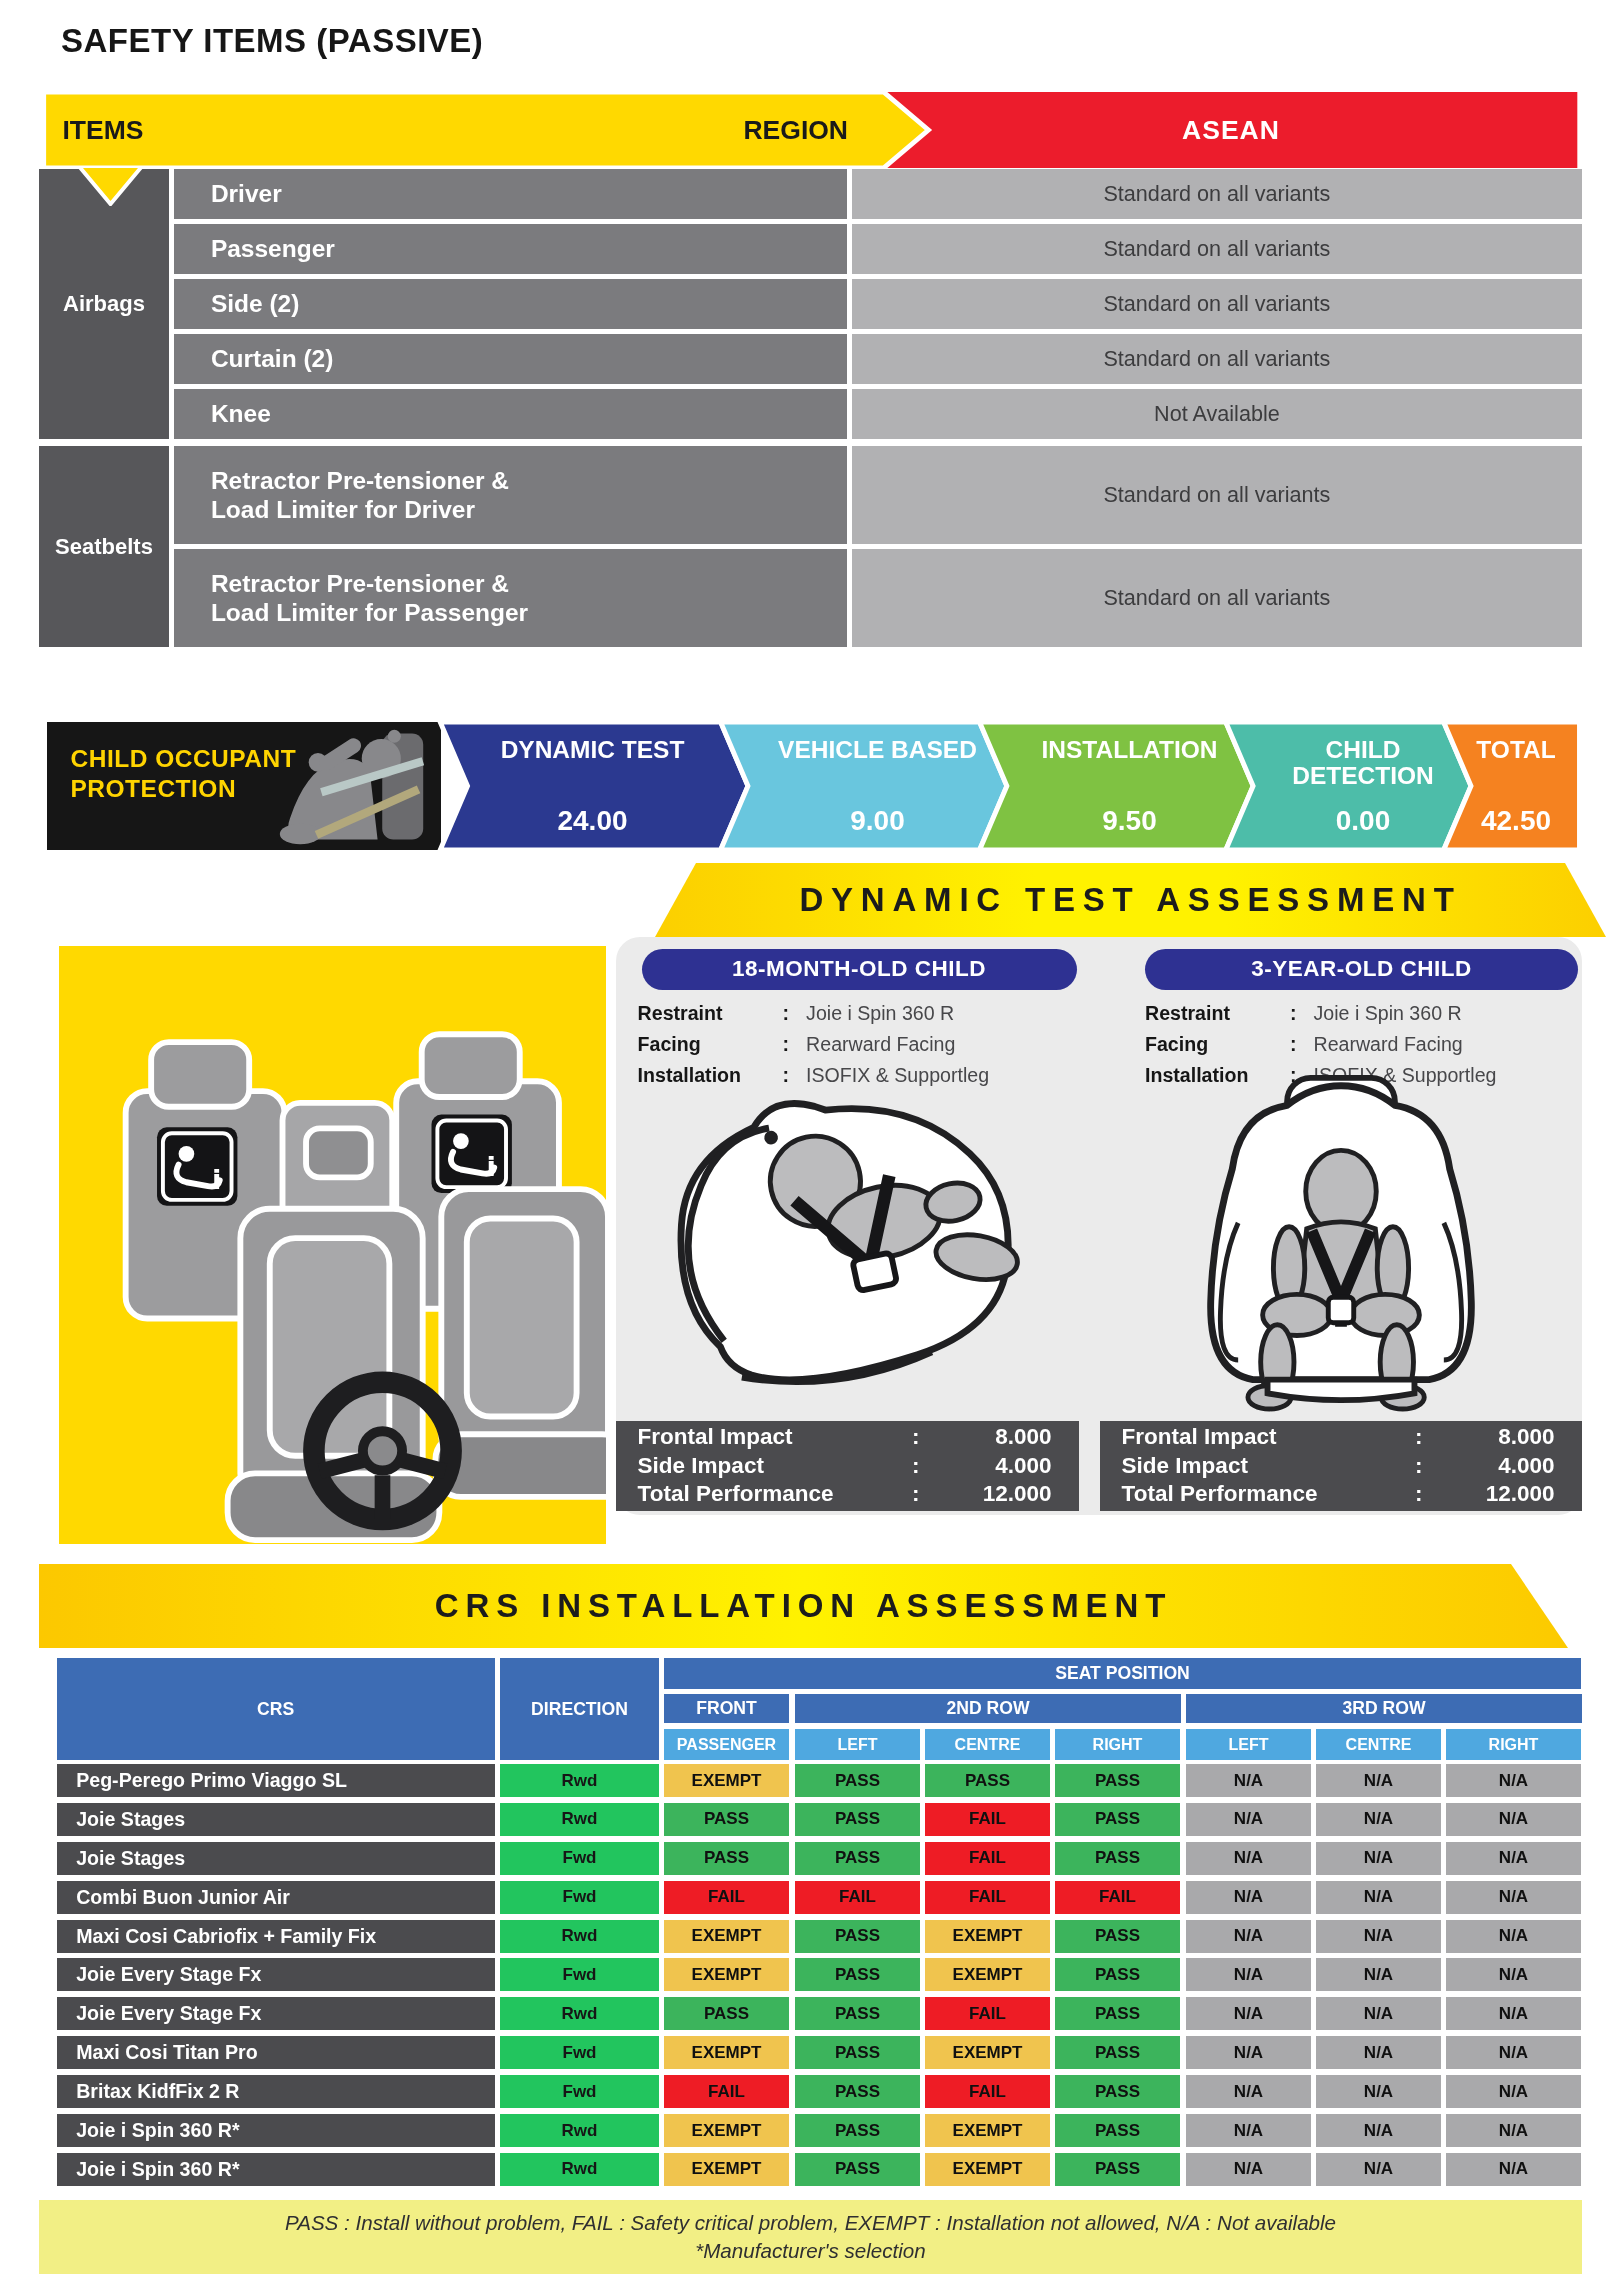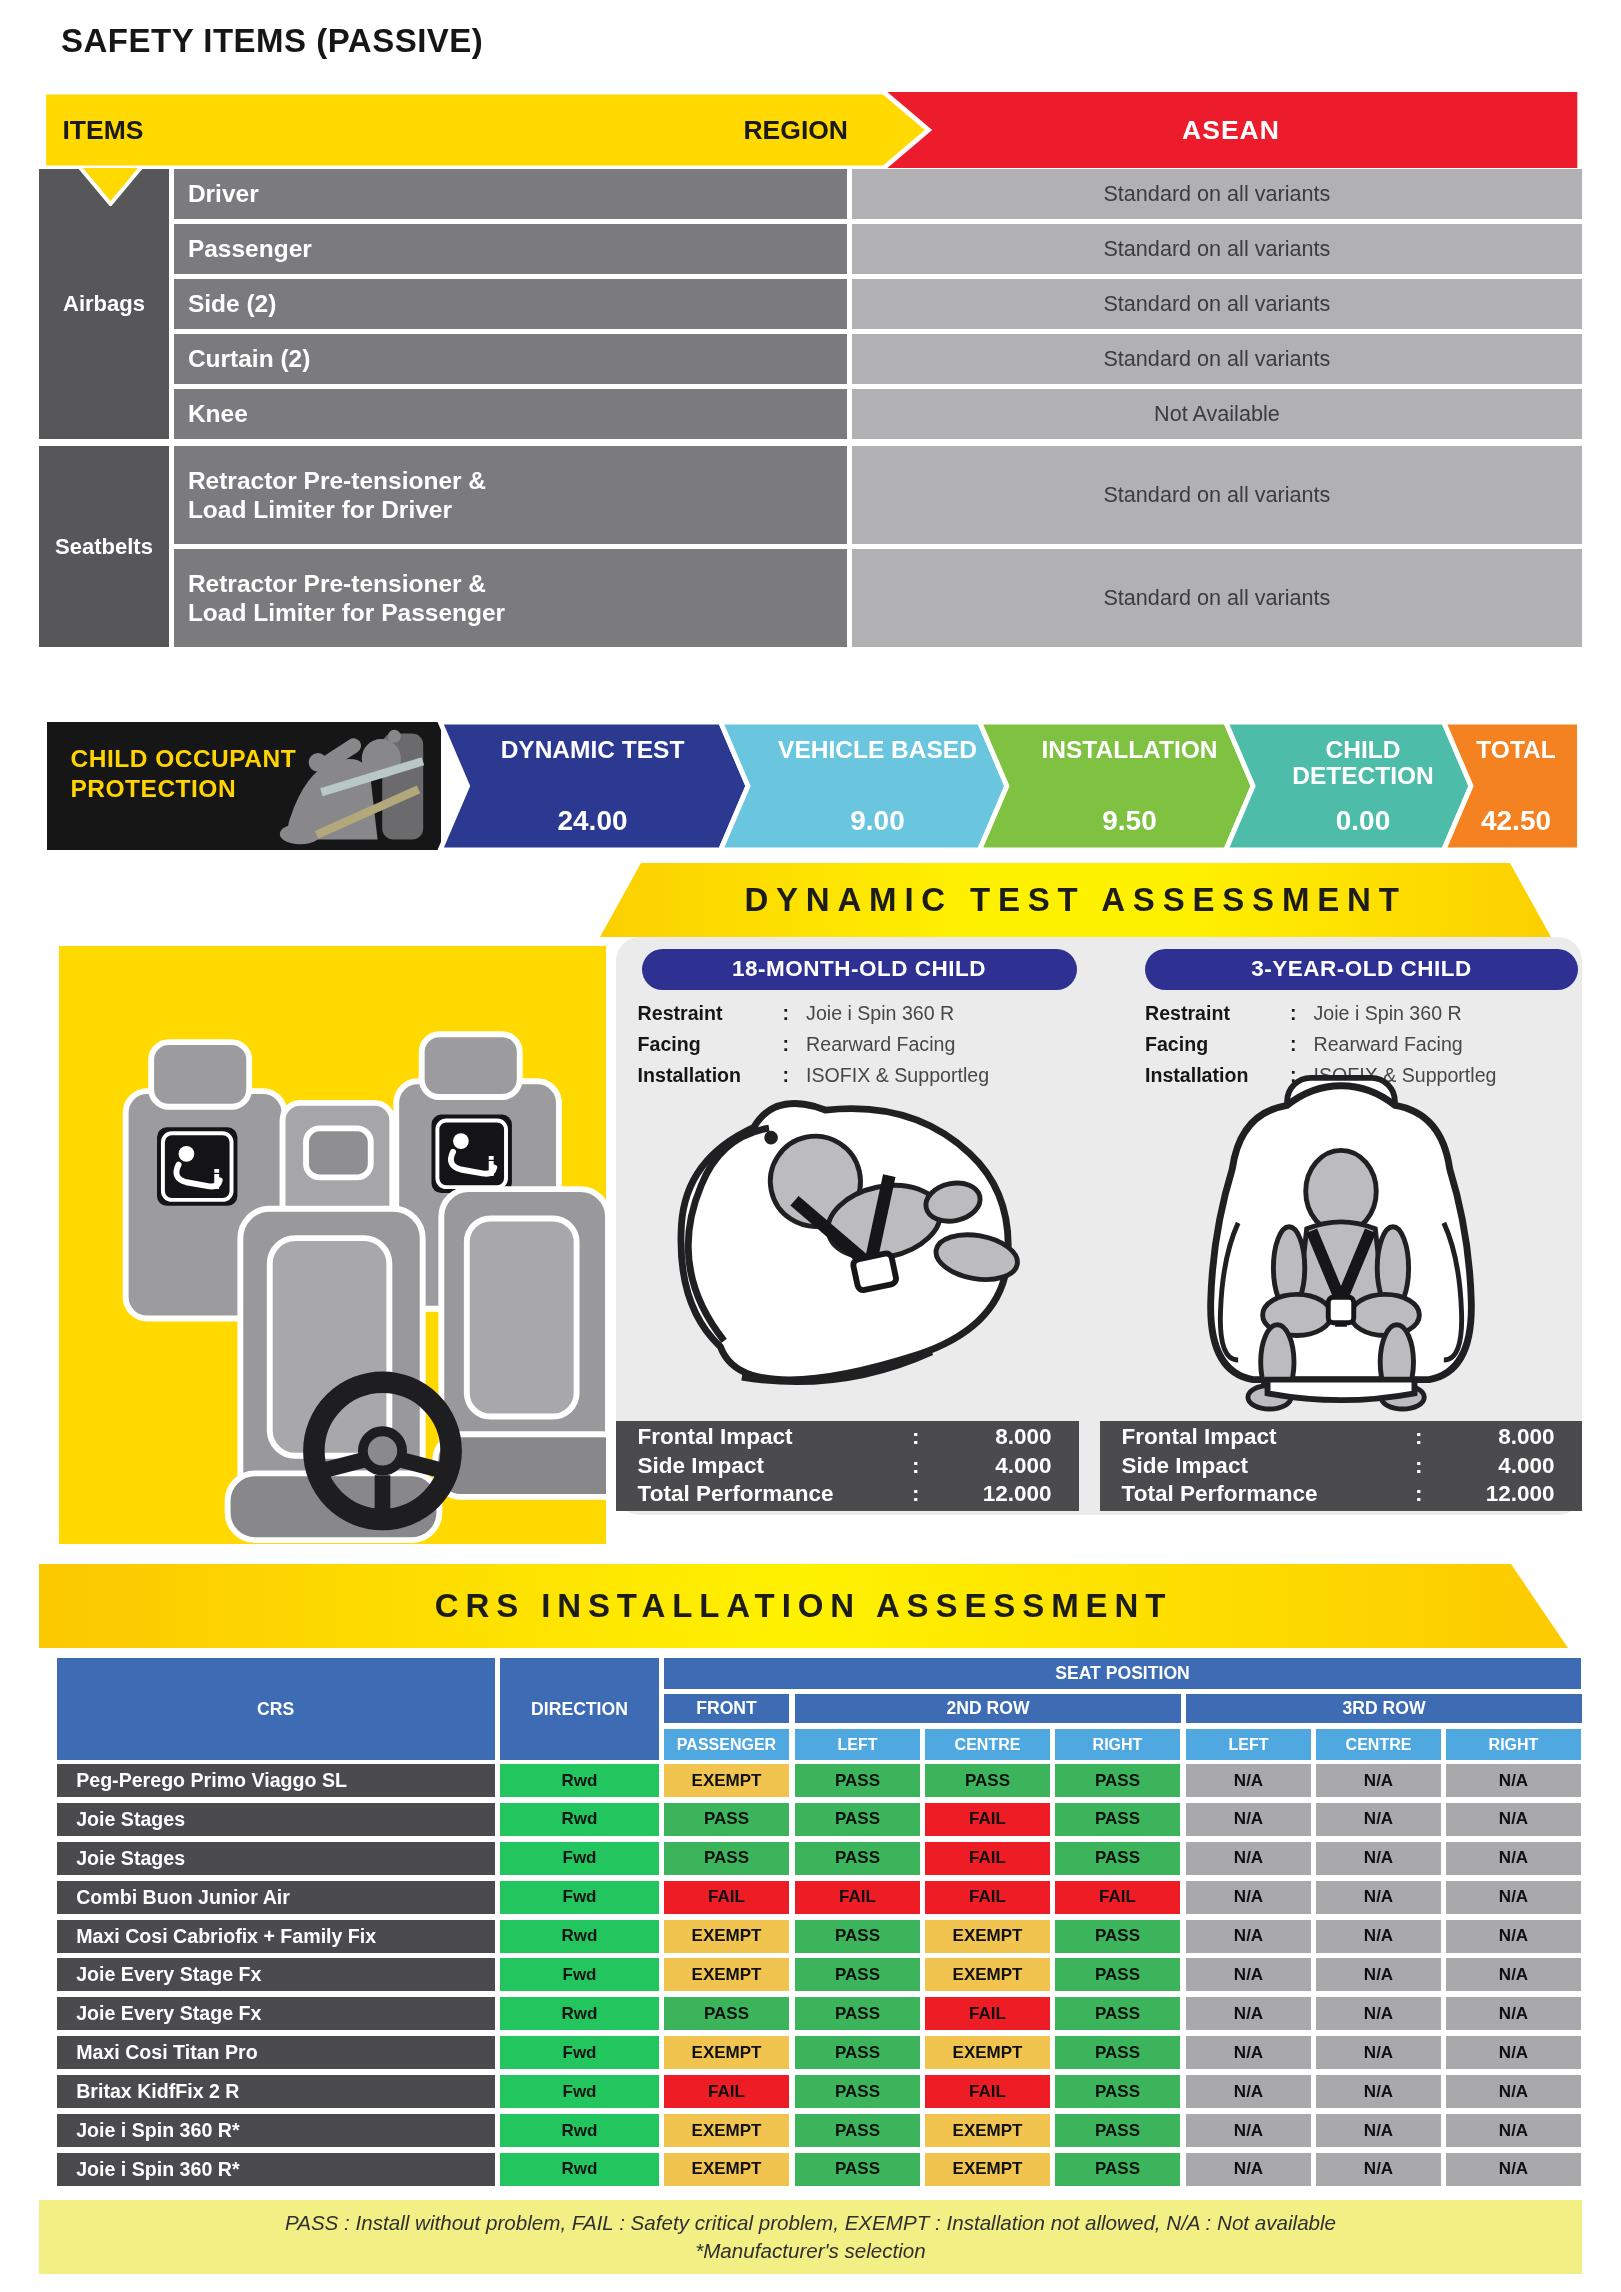--- a/index.html
+++ b/index.html
@@ -20,38 +20,38 @@
   .down-arrow{left:76px;top:163px;z-index:1;}
 
   
   .si-table{left:39px;top:169px;width:1543px;display:flex;flex-direction:column;gap:7.8px;}
   .si-group{display:grid;grid-template-columns:130px 673px auto;gap:4.9px;}
   .si-group.g0{grid-auto-rows:50px;}
   .si-group.g1{grid-auto-rows:98px;}
   .si-groupcell{grid-column:1;background:#57575a;color:#fff;font-weight:bold;font-size:22px;
                 display:flex;align-items:center;justify-content:center;}
   .si-item{grid-column:2;background:#7b7b7e;color:#fff;font-weight:bold;font-size:24.5px;
-           display:flex;align-items:center;padding-left:14px;white-space:pre-line;line-height:1.2;}
+           display:flex;align-items:center;padding-left:37px;white-space:pre-line;line-height:1.2;}
   .si-value{grid-column:3;background:#b1b1b3;color:#3c3c3e;font-size:21.6px;
             display:flex;align-items:center;justify-content:center;}
 
   
   .cop{left:39px;top:722px;width:1543px;height:128px;}
   .cop-black{position:absolute;left:8px;top:0;width:394px;height:128px;background:#161616;}
   .cop-title{position:absolute;left:23.5px;top:21.6px;color:#ffd400;font-weight:800;font-size:24.5px;
              line-height:1.25;white-space:pre-line;letter-spacing:0.5px;}
   .cop-icon{position:absolute;right:5.9px;top:3.9px;}
   .cop svg.chev{position:absolute;left:0;top:0;}
   .cop-seg{position:absolute;top:0;height:128px;display:flex;flex-direction:column;justify-content:space-between;
            align-items:center;padding:14.7px 0 12.7px;box-sizing:border-box;color:#fff;font-weight:bold;text-align:center;}
   .cop-seg .lab{font-size:24.5px;line-height:1.08;}
   .cop-seg .val{font-size:28px;}
 
   
-  .dyn-banner{left:600px;top:863px;width:951px;height:74px;
+  .dyn-banner{left:655px;top:863px;width:951px;height:74px;
               clip-path:polygon(41px 0,calc(100% - 41px) 0,100% 100%,0 100%);
               background:linear-gradient(90deg,#fccf00,#fff200 40%,#fff200 60%,#fccf00);
               display:flex;align-items:center;justify-content:center;}
   .dyn-banner .t{font-size:33px;font-weight:800;letter-spacing:7.8px;color:#1c1c1c;}
   .dyn-panel{left:616px;top:937px;width:966px;height:578px;background:#ebebeb;border-radius:24px;}
   .pill{position:absolute;top:11.8px;height:41px;background:#2e3192;border-radius:20.6px;
         display:flex;align-items:center;justify-content:center;color:#fff;font-weight:bold;font-size:22.5px;letter-spacing:0.5px;}
   .pill.p0{left:25.5px;width:435px;}
   .pill.p1{left:529px;width:433px;}
   .det-block{position:absolute;top:65px;width:451px;}

